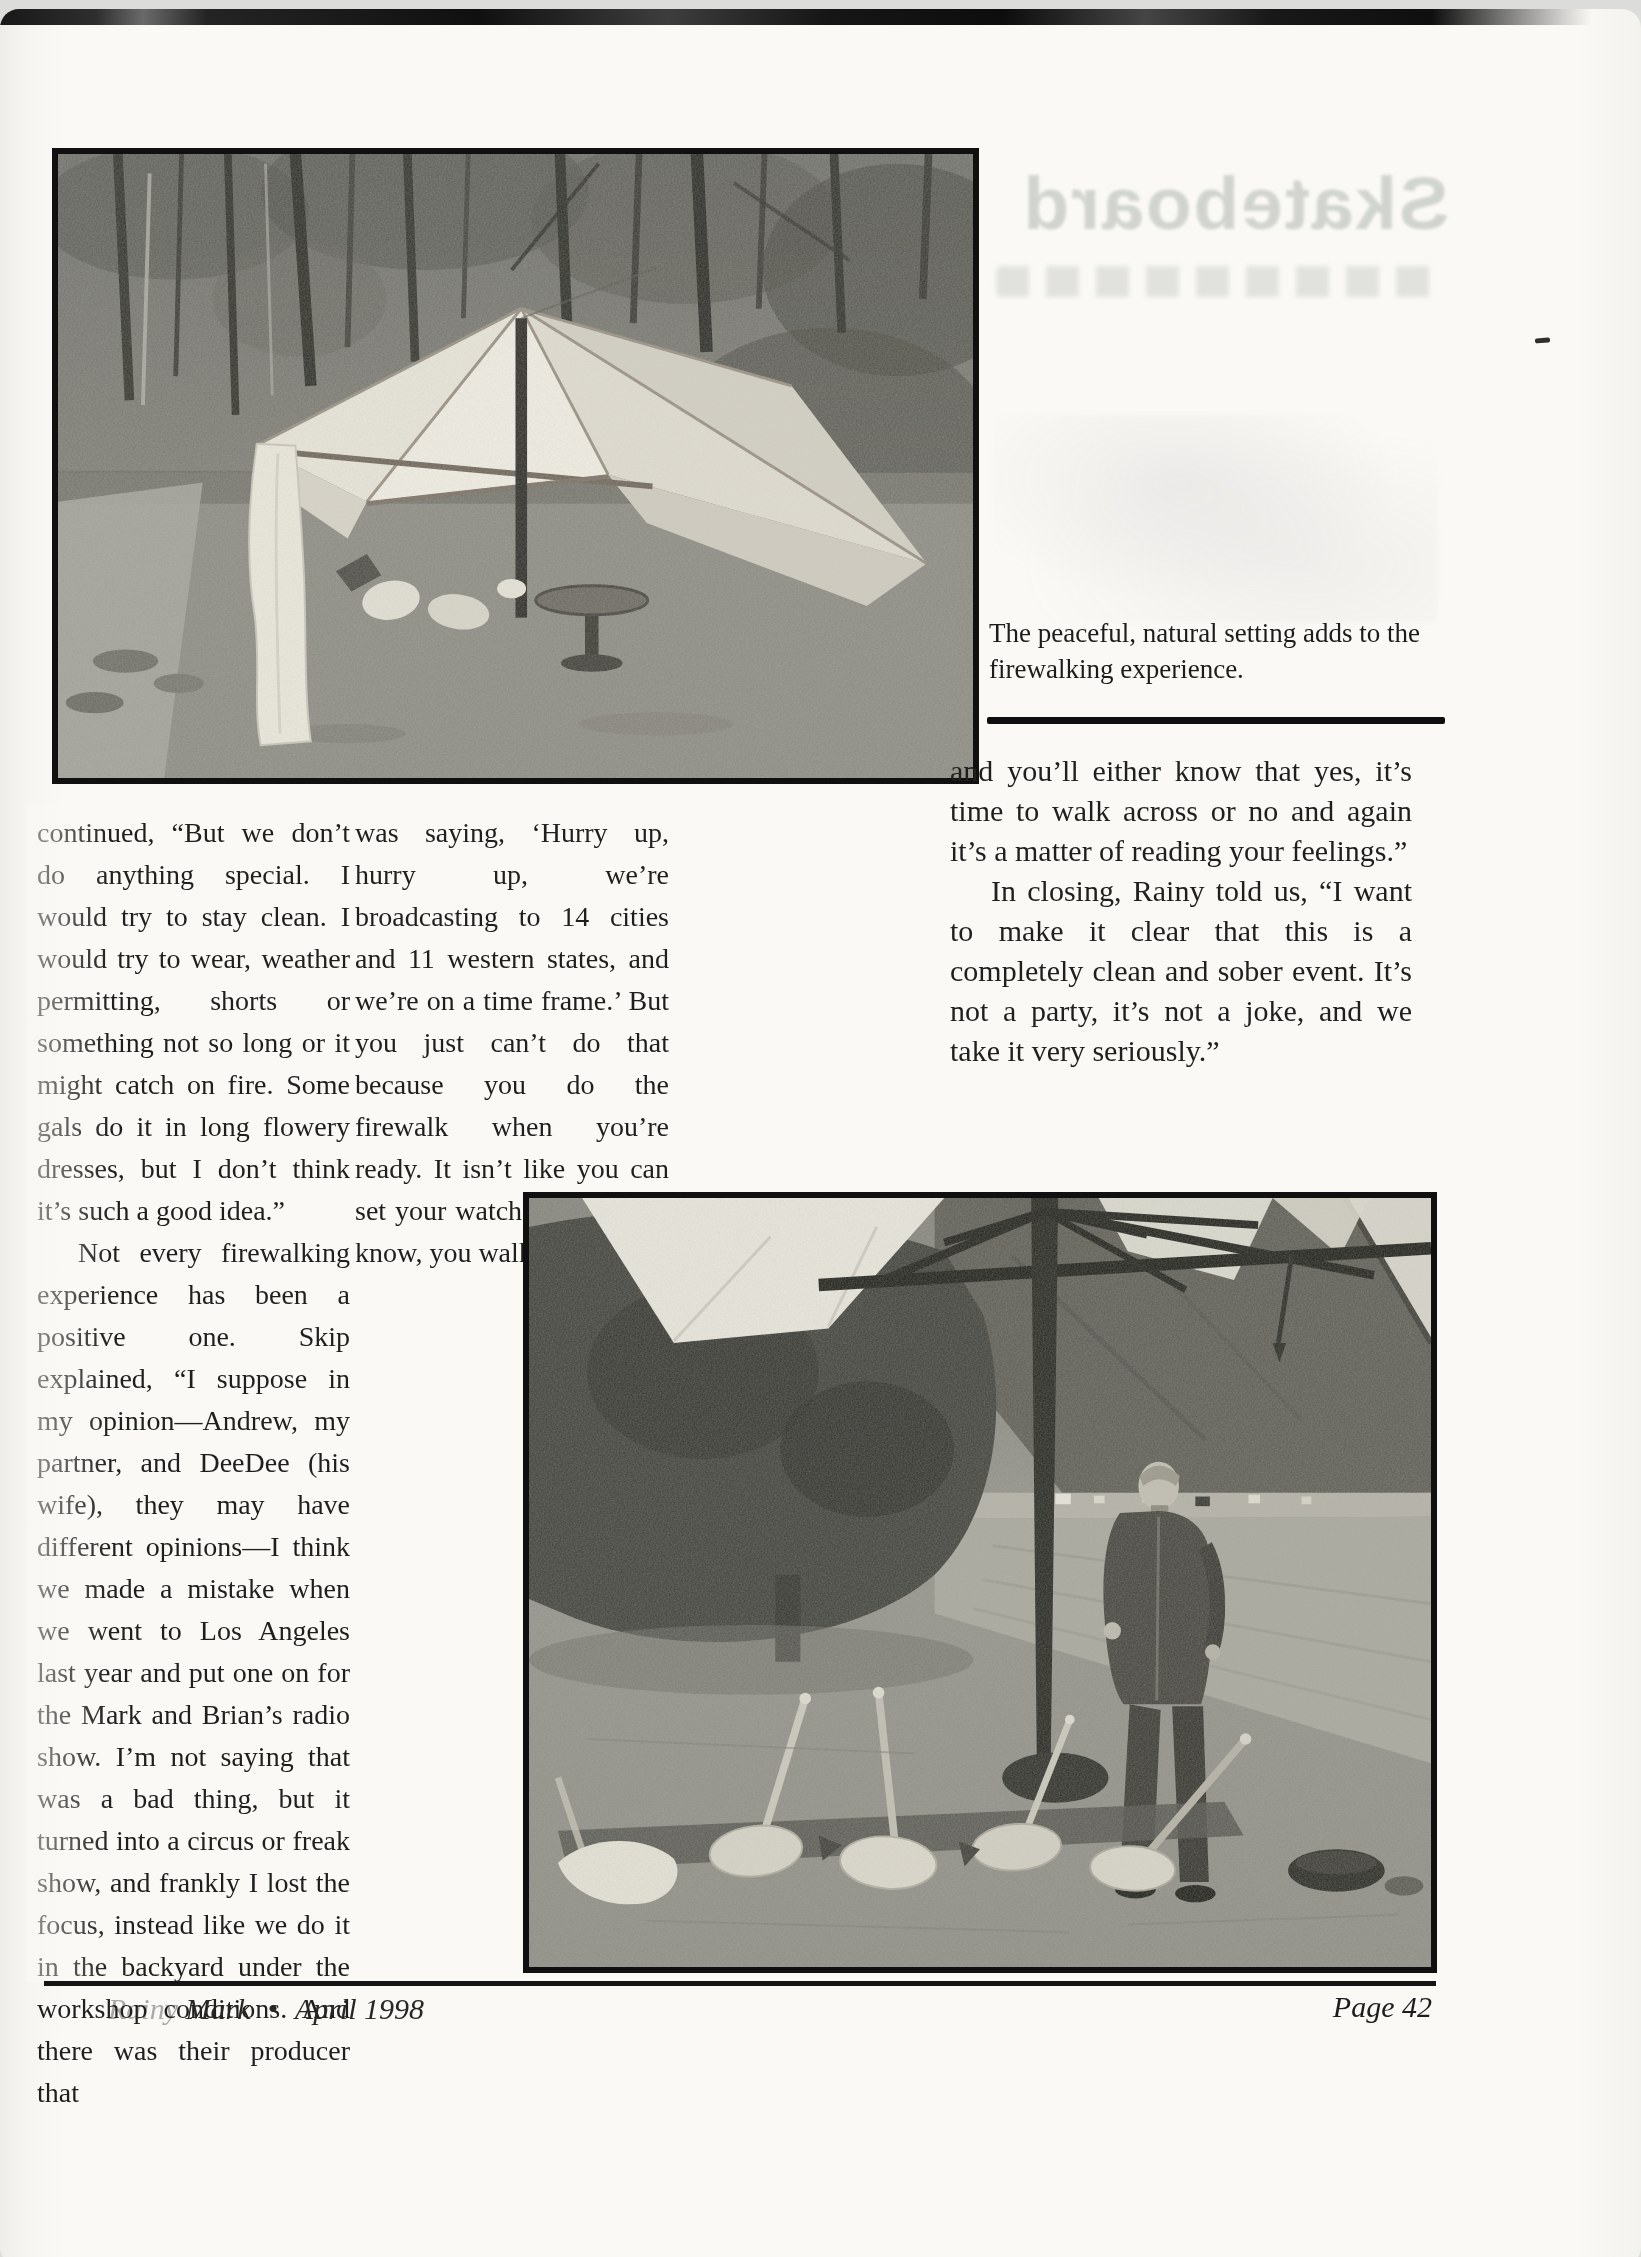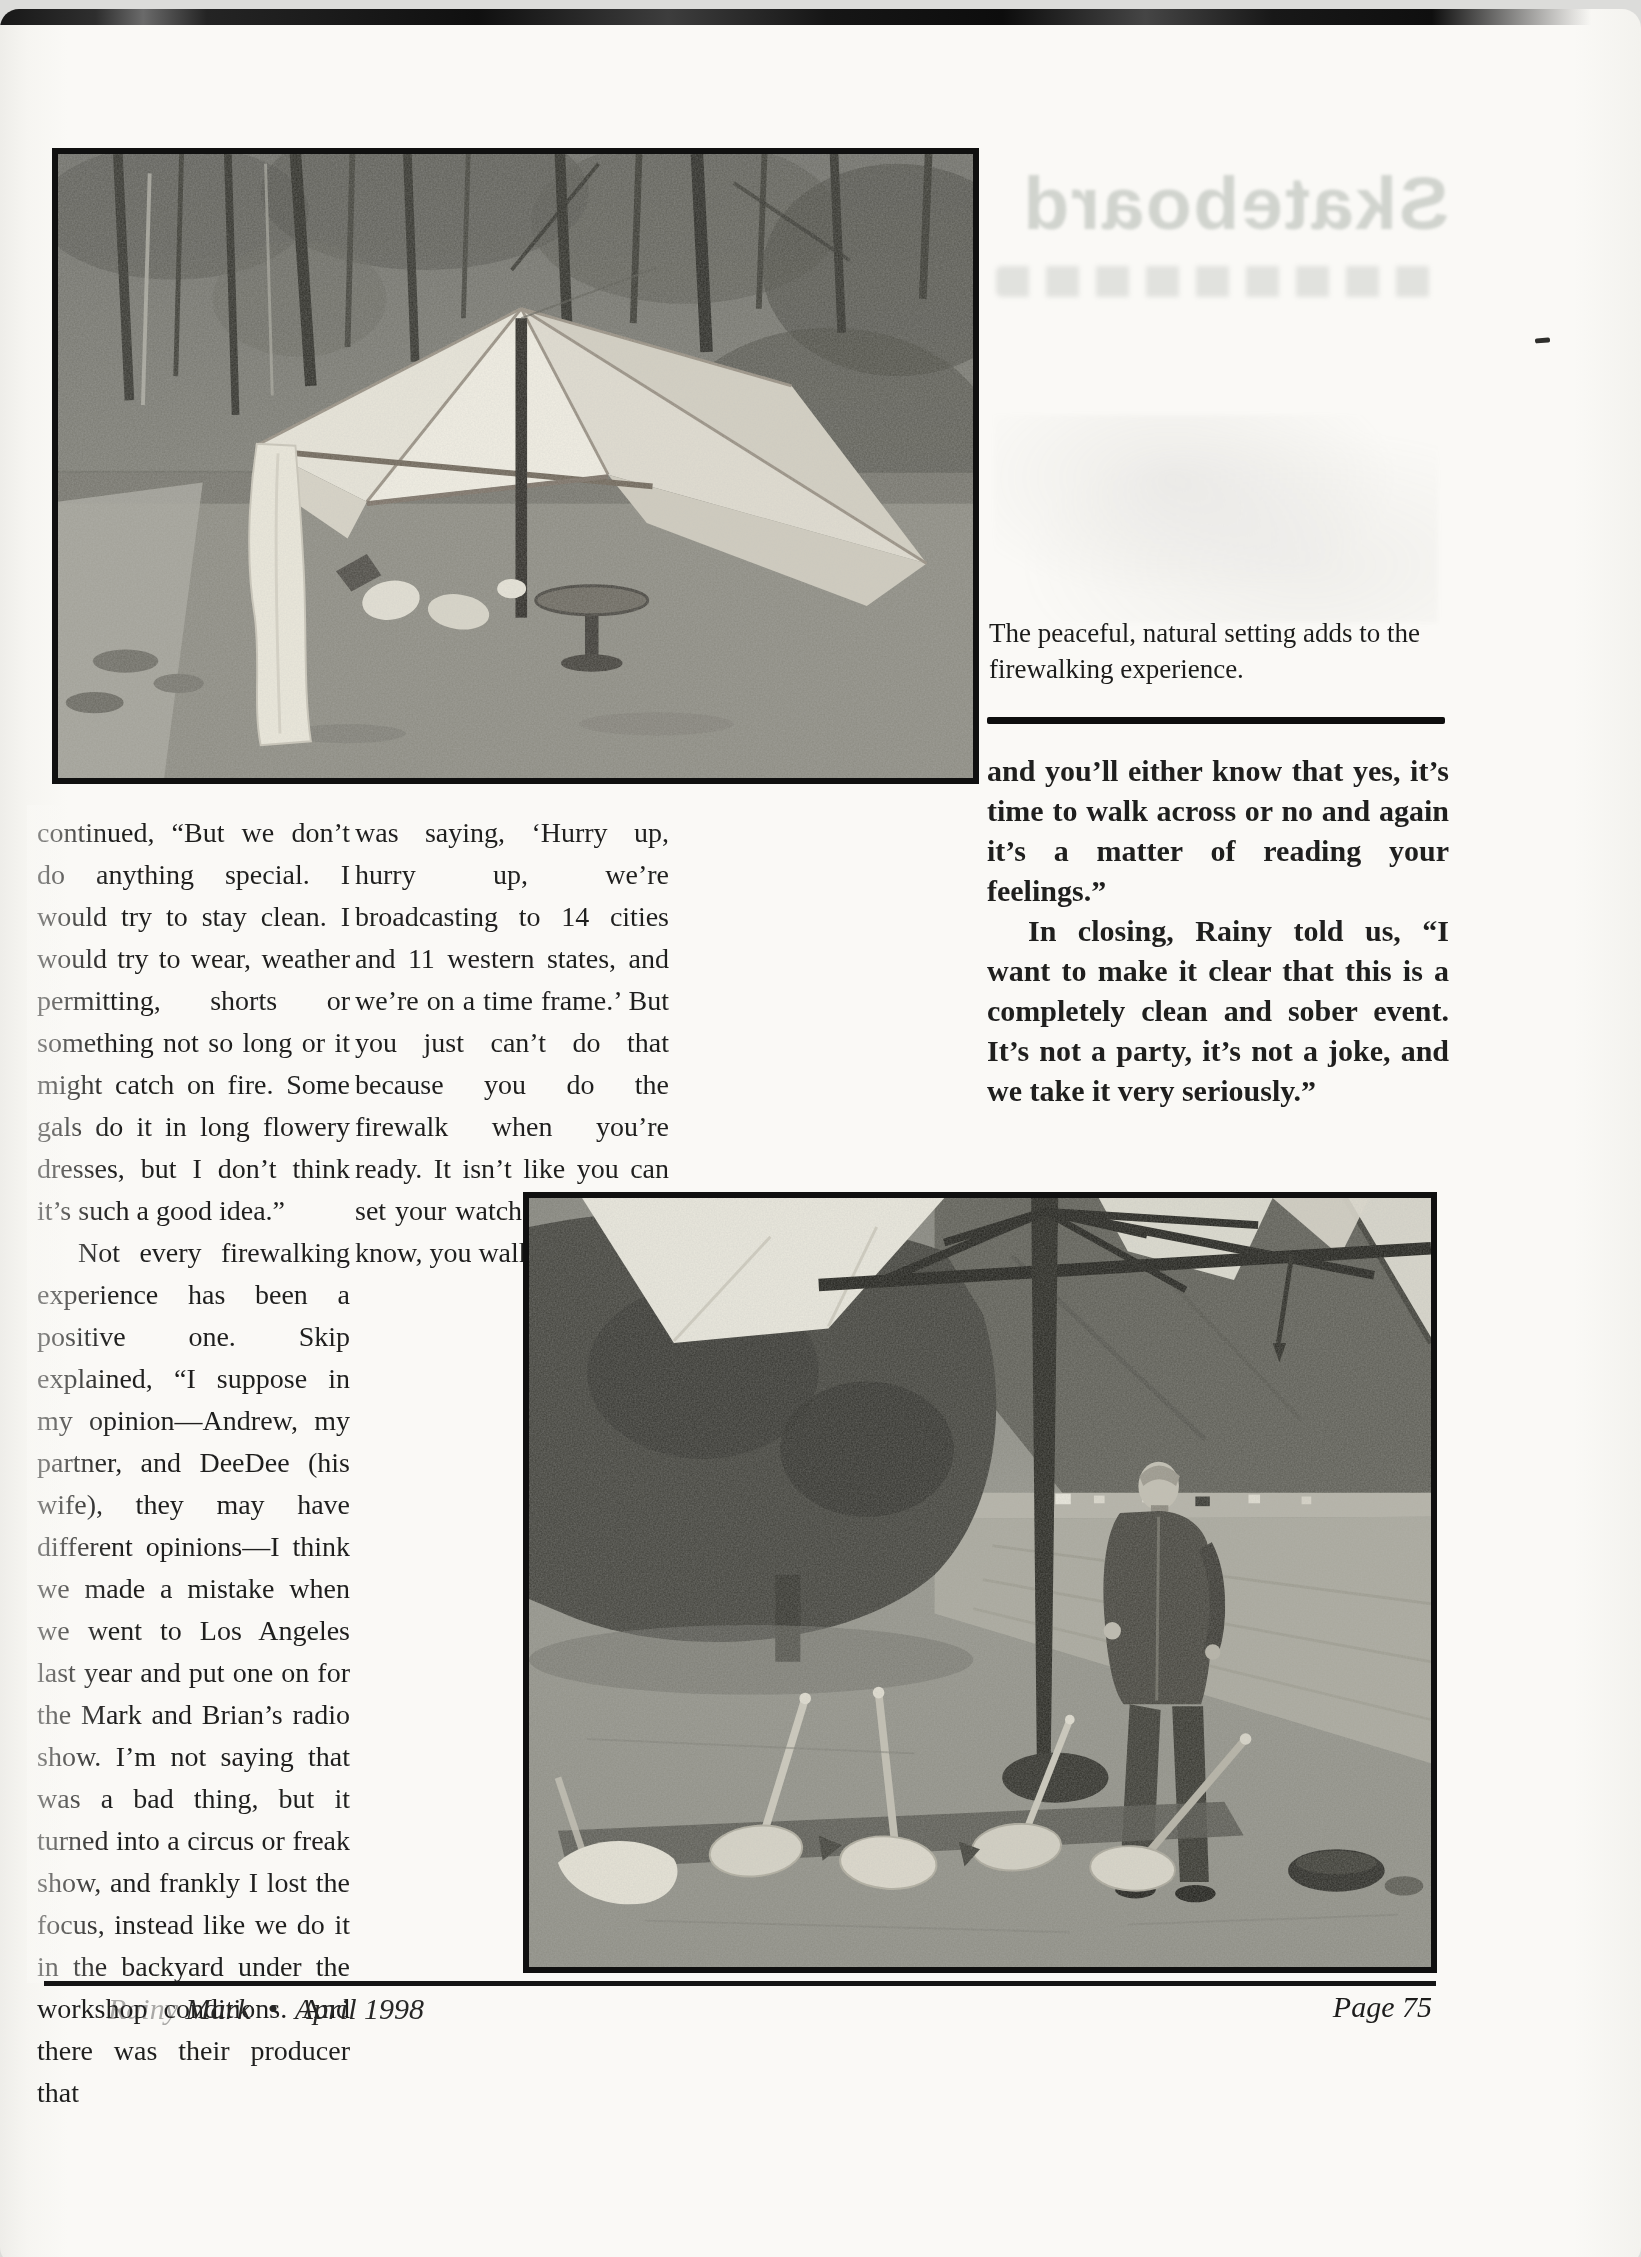--- a/index.html
+++ b/index.html
@@ -21,21 +21,21 @@
   .photo2 { left:523px; top:1183px; width:902px; height:769px; }
 
   .caption { position:absolute; left:989px; top:606px; width:469px; font-size:27px; line-height:36px; color:#1c1c1b; }
   .caption-rule { position:absolute; left:987px; top:708px; width:458px; height:6.8px; background:#0e0e0e; border-radius:1.9px; }
 
   .col { position:absolute; text-align:justify; }
   .col p { margin:0; }
   .col .indent { text-indent:41px; }
   .col1 { left:37px;  top:803px; width:313px; font-size:28px; line-height:42px; }
   .col2 { left:355px; top:803px; width:314px; font-size:28px; line-height:42px; }
-  .col3 { left:987px; top:742px; width:462px; font-size:30px; line-height:40px;font-weight:bold; }
+  .col3 { left:950px; top:742px; width:462px; font-size:30px; line-height:40px; }
 
   .fade-col1 {
     position:absolute; left:27px; top:796px; width:83px; height:1178px; pointer-events:none;
     background:linear-gradient(90deg, rgba(250,249,246,0.55), rgba(250,249,246,0));
   }
 
   .ghost-headline {
     position:absolute; left:989px; top:151px; width:460px; height:97px;
     font-family:"Liberation Sans","DejaVu Sans",sans-serif; font-weight:bold;
     font-size:75px; letter-spacing:1.9px; color:#c7cbc5;
@@ -285,16 +285,16 @@
     </svg>
   </figure>
 
   <div class="footer-rule"></div>
   <div class="footer-left">
     <span class="faded">Rainy</span>
     <span>Mark</span>
     <span class="bullet">•</span>
     <span>April 1998</span>
   </div>
-  <div class="footer-right">Page 75</div>
+  <div class="footer-right">Page 42</div>
 
 </div>
 
 
 </body></html>

